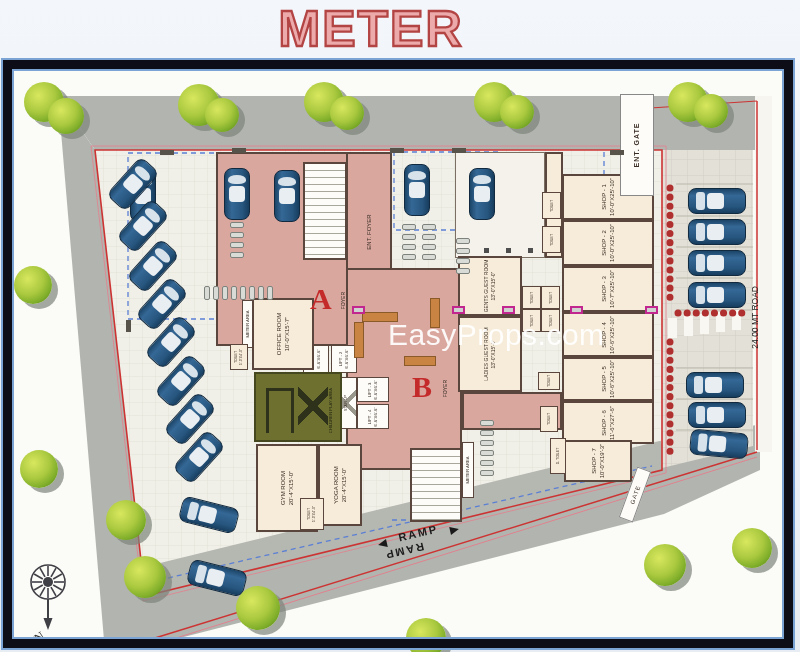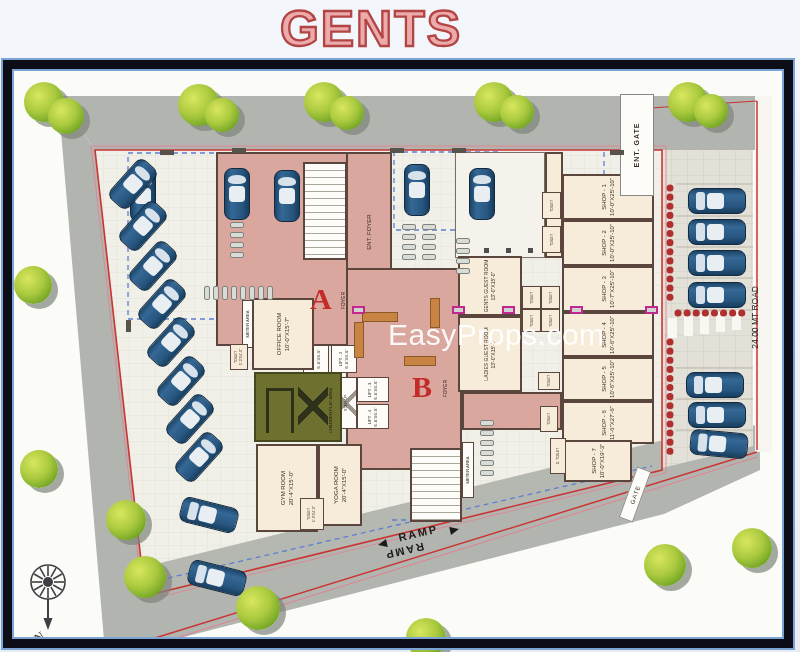--- a/index.html
+++ b/index.html
@@ -64,21 +64,21 @@
   .ramp-t{position:absolute;font:700 11px "Liberation Sans",sans-serif;color:#1c1c1c;
           letter-spacing:2px;z-index:5}
   .tri{position:absolute;width:0;height:0;z-index:5;border-top:4px solid transparent;border-bottom:4px solid transparent}
   .tri-l{border-right:9px solid #1a1a1a}
   .tri-r{border-left:9px solid #1a1a1a}
   .play{position:absolute;z-index:3}
 </style>
 </head>
 <body>
 
-<div class="title">GENTS</div>
+<div class="title">METER</div>
 <div class="frame-bg"></div>
 
 <svg class="svgu" width="800" height="652" viewBox="0 0 800 652">
   <defs>
     <pattern id="pt" width="13" height="13" patternUnits="userSpaceOnUse">
       <rect width="13" height="13" fill="#f1f0e8"></rect>
       <path d="M13 0V13M0 13H13" stroke="#e4e2d6" stroke-width="1" fill="none"></path>
     </pattern>
     <pattern id="pr" width="16" height="16" patternUnits="userSpaceOnUse">
       <rect width="16" height="16" fill="#e3e0d7"></rect>

